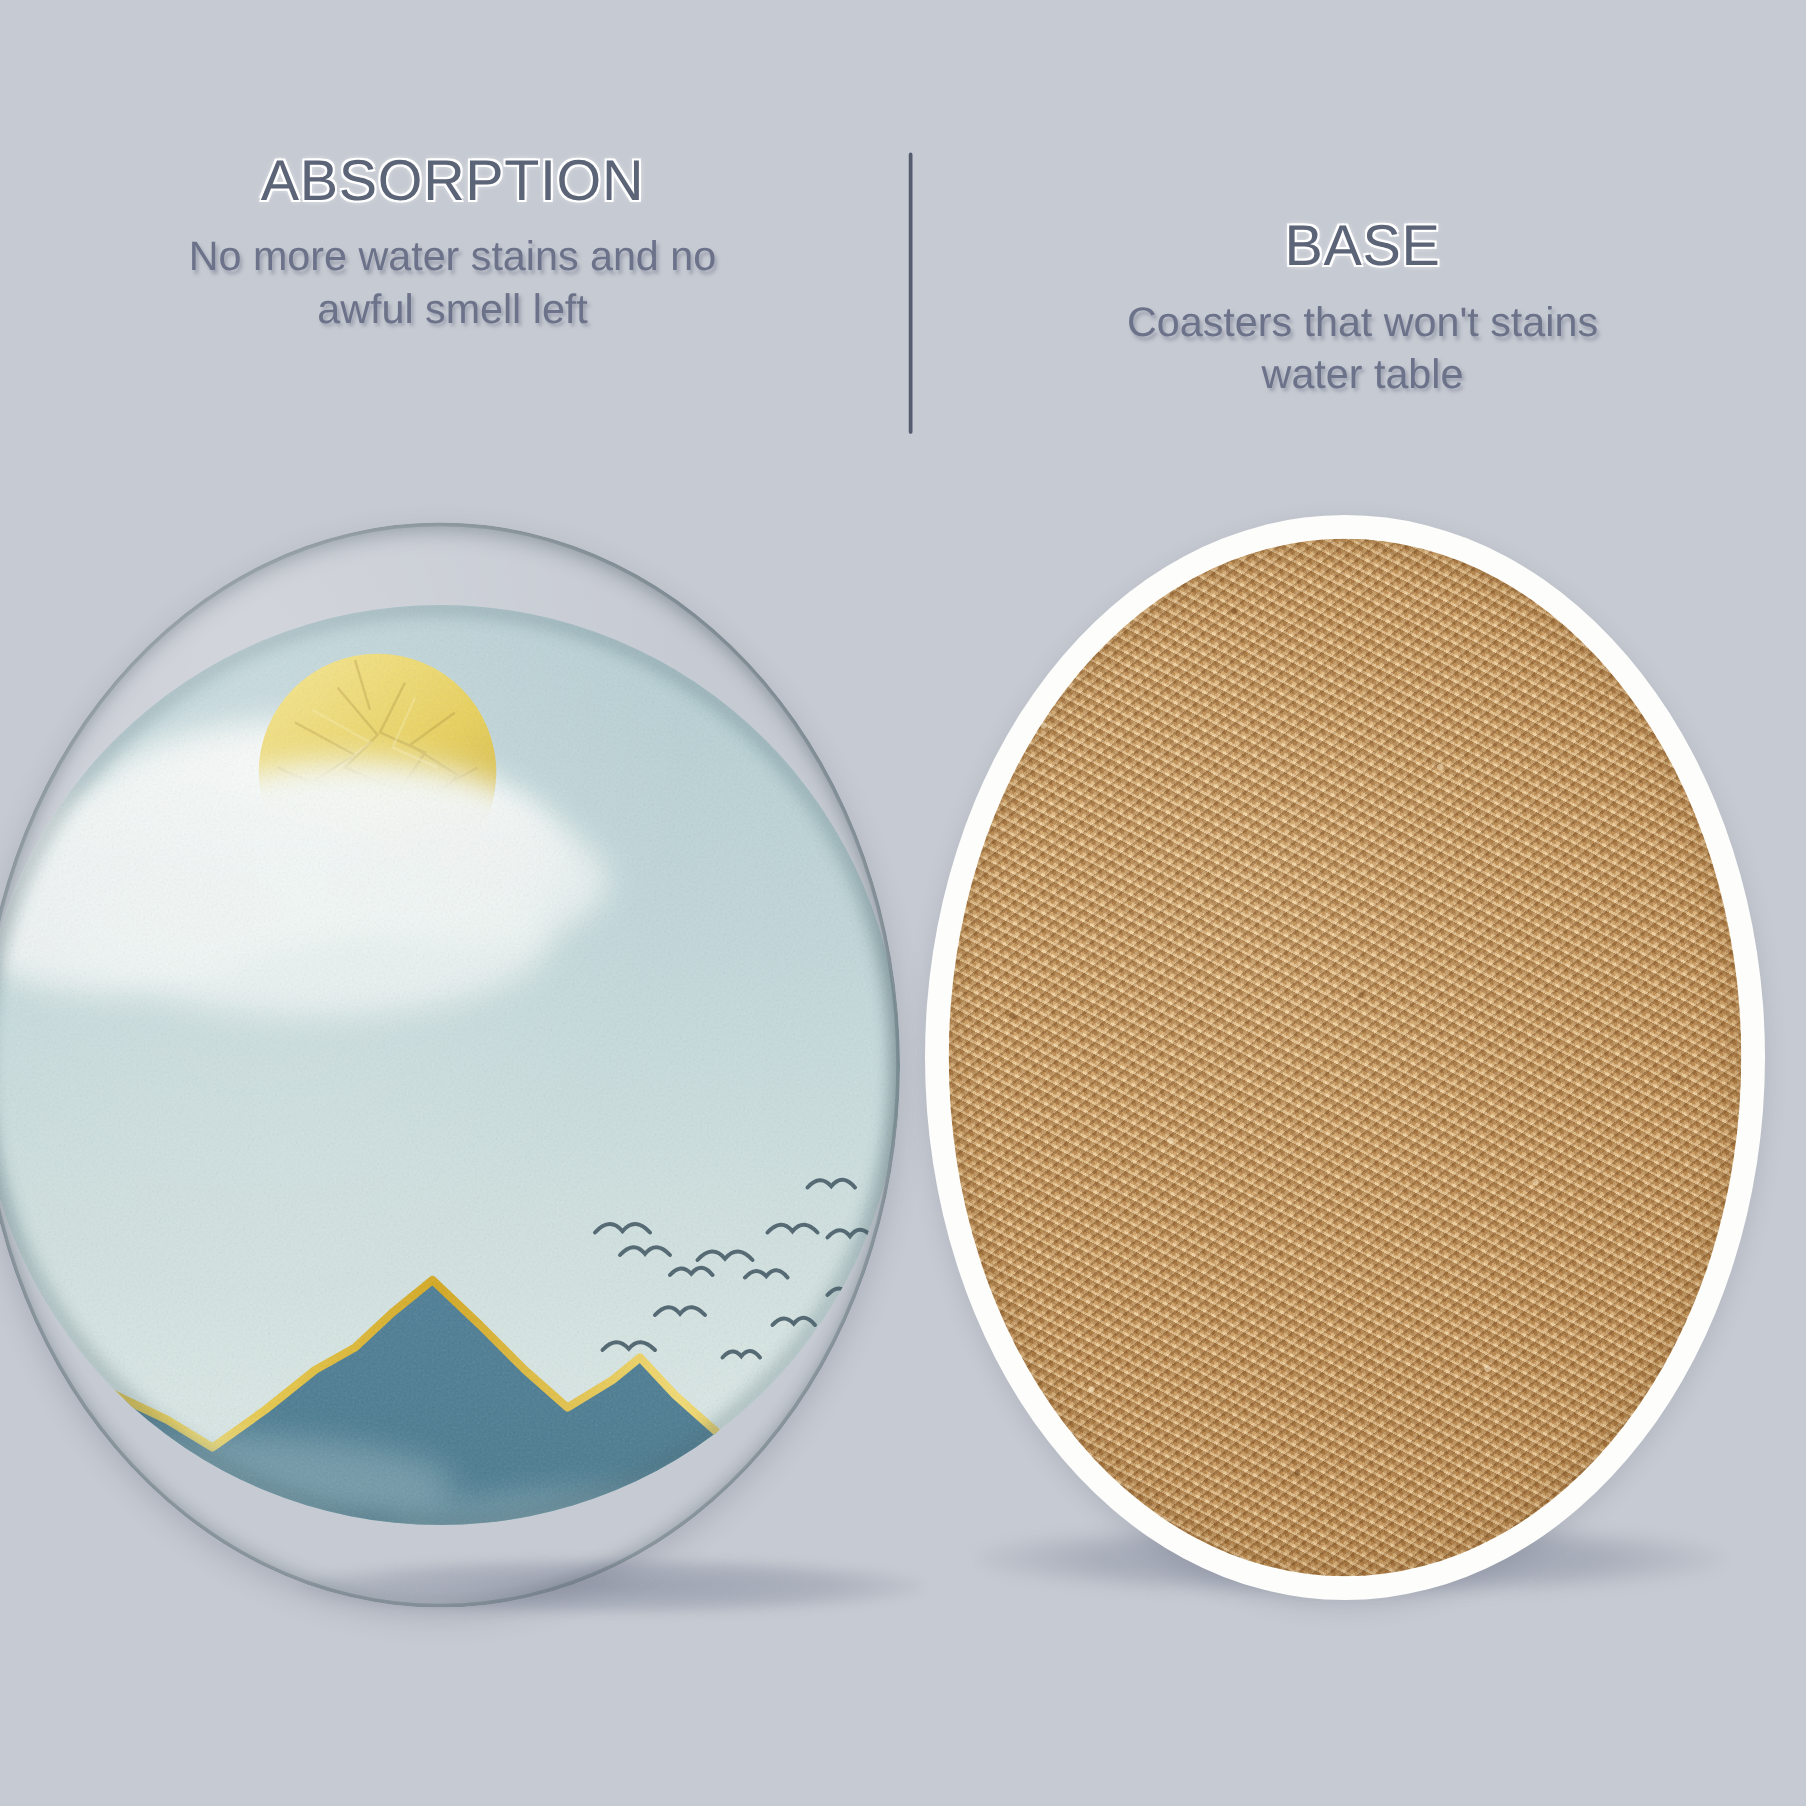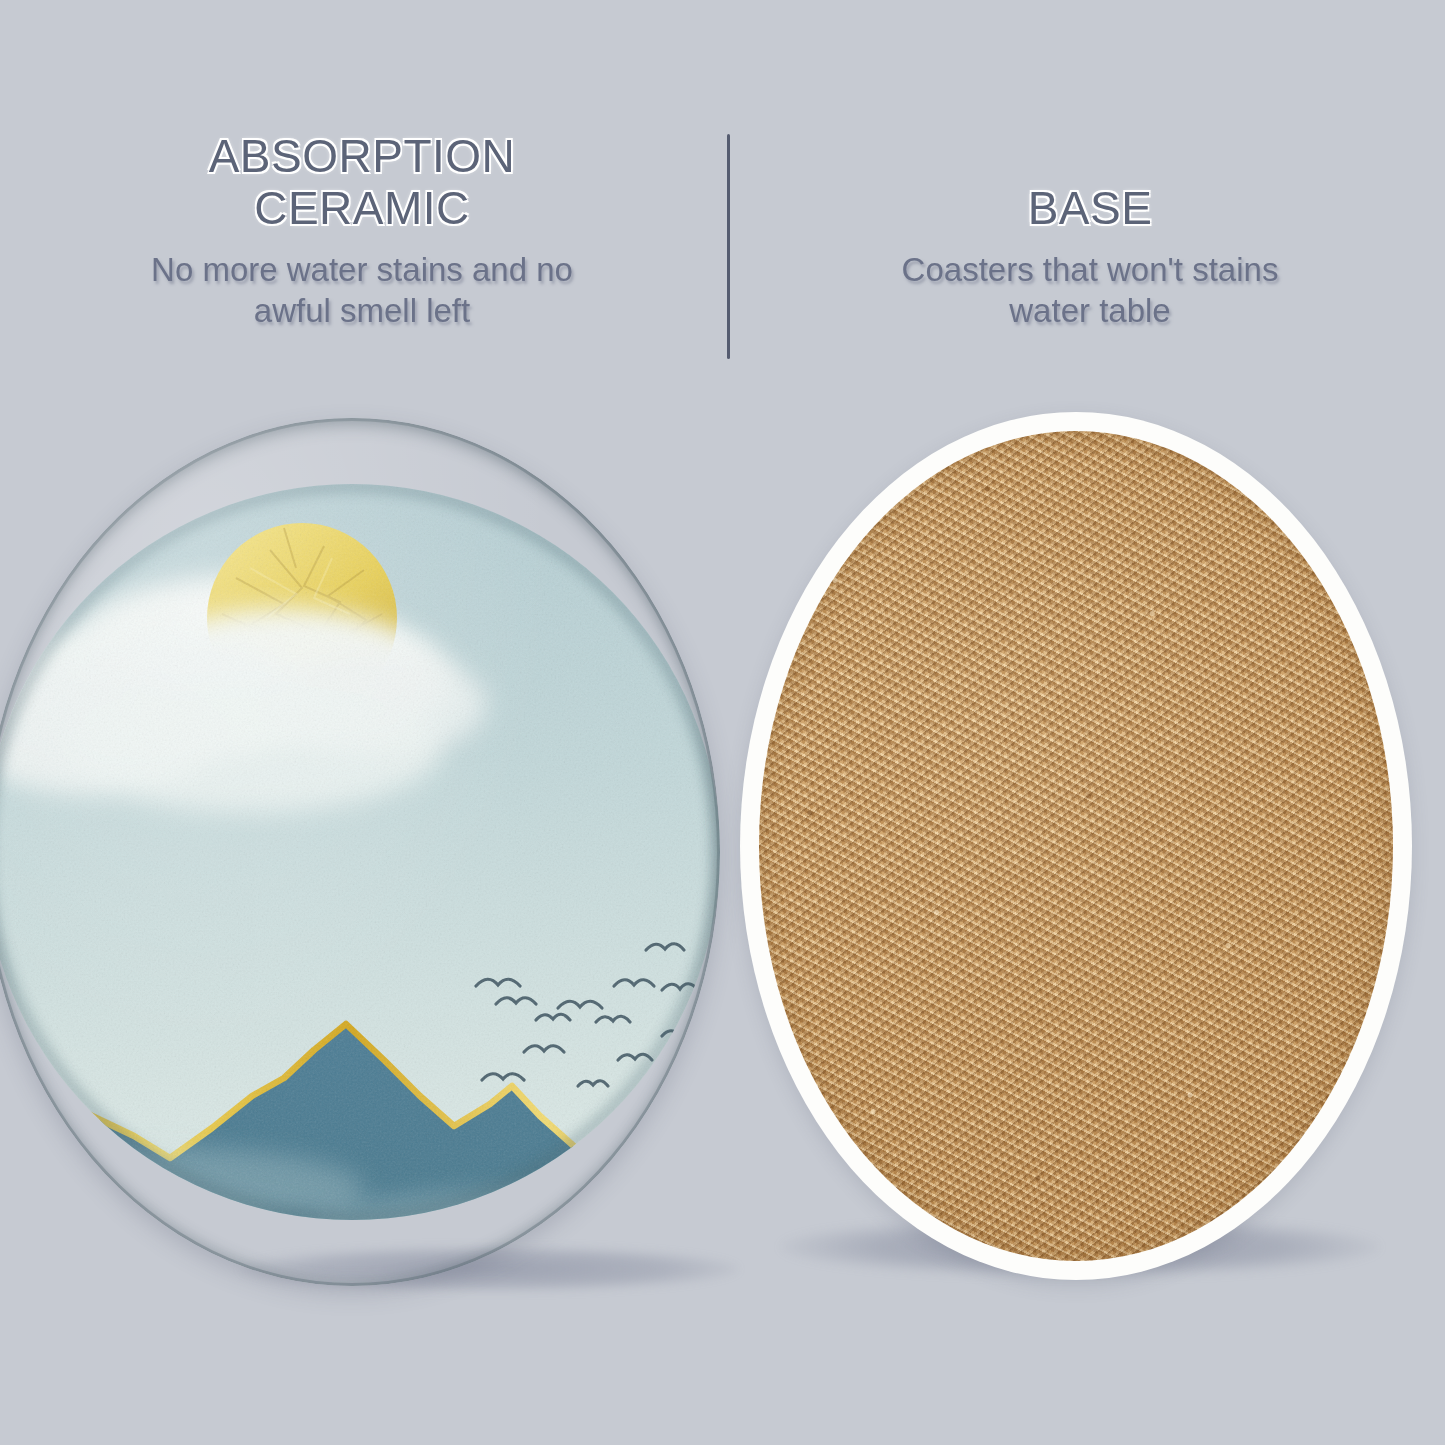--- a/index.html
+++ b/index.html
@@ -7,21 +7,21 @@
     width:1445px;height:1445px;
     background:#c6cad2;
     font-family:"Liberation Sans", sans-serif;
     overflow:hidden;
     position:relative;
   }
   .stage{position:absolute;inset:0;}
 
   
   .header{
-    position:absolute;left:0;top:12px;width:1445px;height:380px;
+    position:absolute;left:0;top:0;width:1445px;height:380px;
   }
   .col{
     position:absolute;top:118px;width:600px;text-align:center;
   }
   .col-left{left:62px;}
   .col-right{left:790px;}
   .headline{
     font-size:46px;line-height:1.14;
     letter-spacing:.5px;
     font-weight:400;
@@ -123,21 +123,20 @@
 </head>
 <body style="background: rgb(198, 202, 210);">
 
 <div class="stage">
 
   <div class="header">
 
     <div class="col col-left">
       <h2 class="headline">
         <span>ABSORPTION</span><br>
-        <span>CERAMIC</span>
       </h2>
       <p class="subline">
         <span>No more water stains and no</span><br>
         <span>awful smell left</span>
       </p>
     </div>
 
     <div class="divider"></div>
 
     <div class="col col-right">

